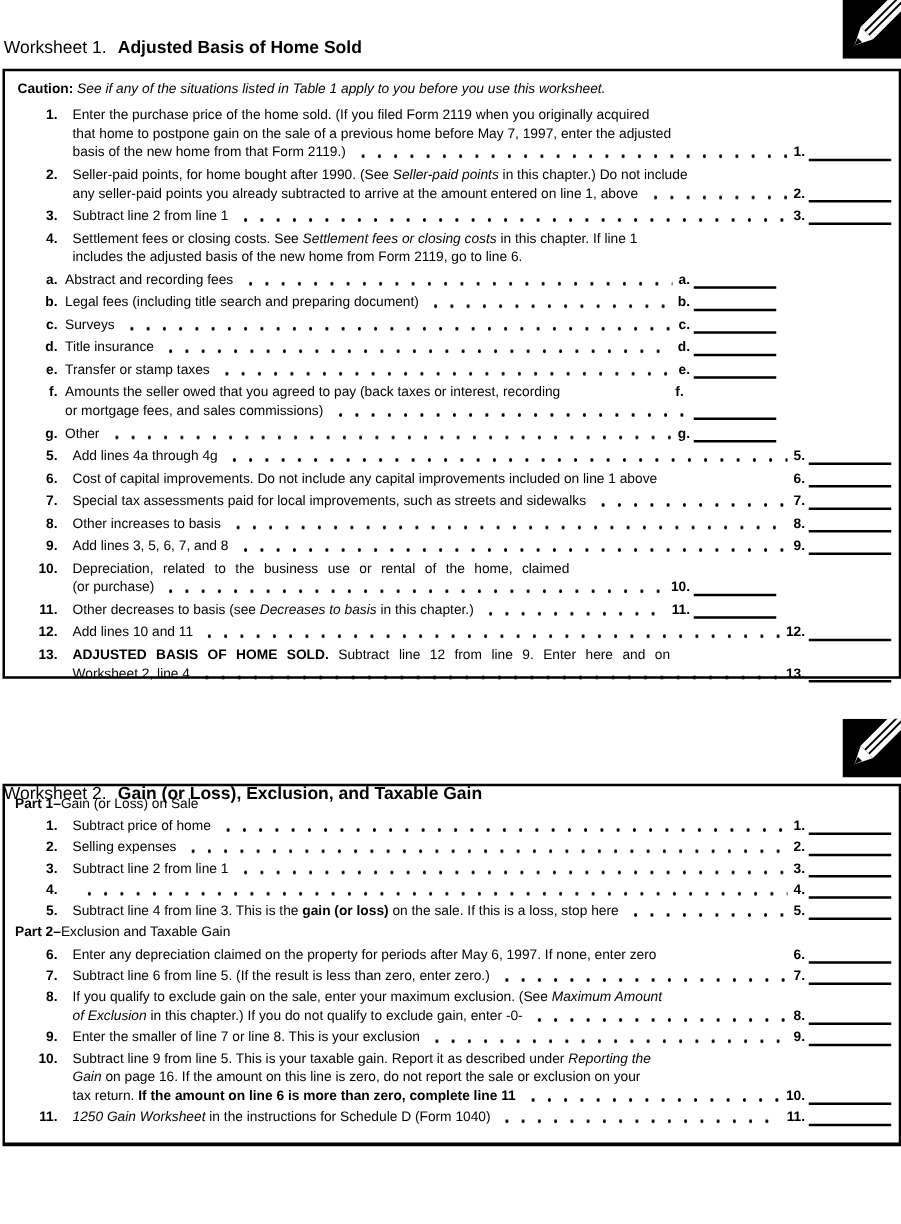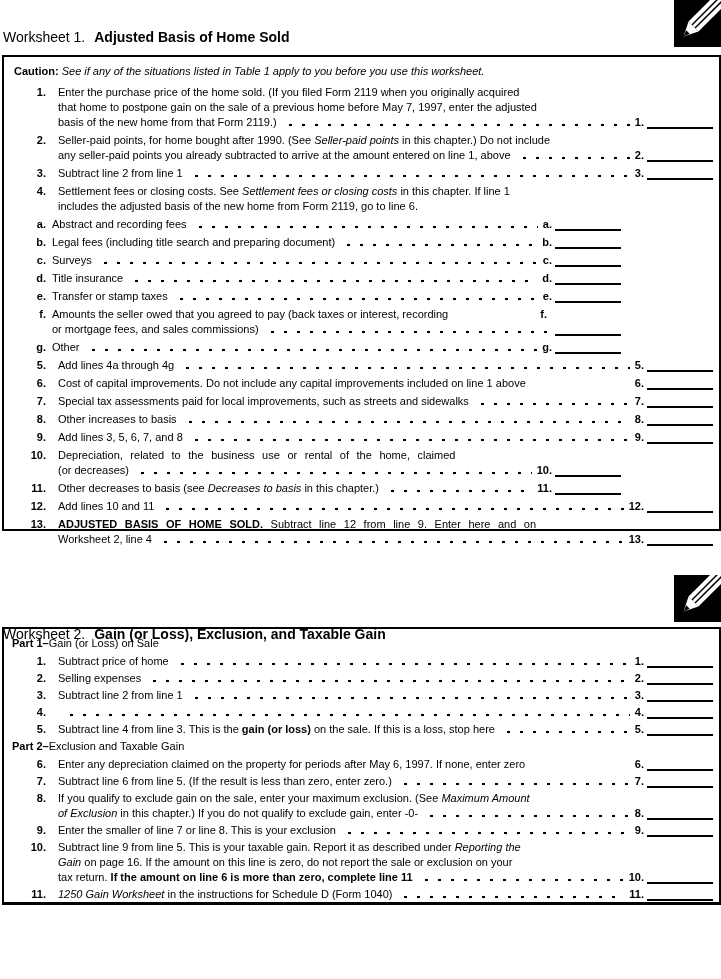--- a/index.html
+++ b/index.html
@@ -13,21 +13,21 @@
   .ws-title { position:absolute; left:3px; font-size:14px; white-space:nowrap; }
   .ws-title .prefix { font-weight:normal; margin-right:9px; }
   .ws-title .main { font-weight:bold; }
   #ws1-title { top:29px; }
   #ws2-title { top:626px; }
   .pencil { position:absolute; right:0; width:47px; height:47px; }
   #pencil1 { top:0; }
   #pencil2 { top:575px; }
   .box {
     position:absolute; left:2px; width:701px;
-    border:2px solid #000; padding:6px 6px 8px 8px;
+    border:2px solid #000; padding:6px 6px 20px 8px;
   }
   #box1 { top:55px; height:458px; }
   #box2 { top:627px; height:259px; border-bottom-width:3px; }
   .caution { margin:2px 0 8px 2px; }
   .row { display:flex; margin-bottom:3px; }
   #box2 .row { margin-bottom:2px; }
   .num { flex:0 0 34px; text-align:right; padding-right:7px; font-weight:bold; line-height:15px; }
   .num.letter { padding-right:1px; }
   .body { flex:1 1 auto; min-width:0; margin-left:5px; }
   .ln { display:flex; align-items:flex-end; line-height:15px; white-space:nowrap; }
@@ -270,21 +270,21 @@
             </div>
           </div>
         </div>
         <div class="row">
           <div class="num">10.</div>
           <div class="body">
             <div class="ln wide">
               <span class="txt"><span>Depreciation, related to the business use or rental of the home, claimed</span></span>
             </div>
             <div class="ln">
-              <span class="txt"><span>(or decreases)</span></span>
+              <span class="txt"><span>(or purchase)</span></span>
               <span class="leader"></span>
               <span class="lbl">10.</span>
               <span class="blank"></span>
               <span class="spacer-inner"></span>
             </div>
           </div>
         </div>
         <div class="row">
           <div class="num">11.</div>
           <div class="body">

